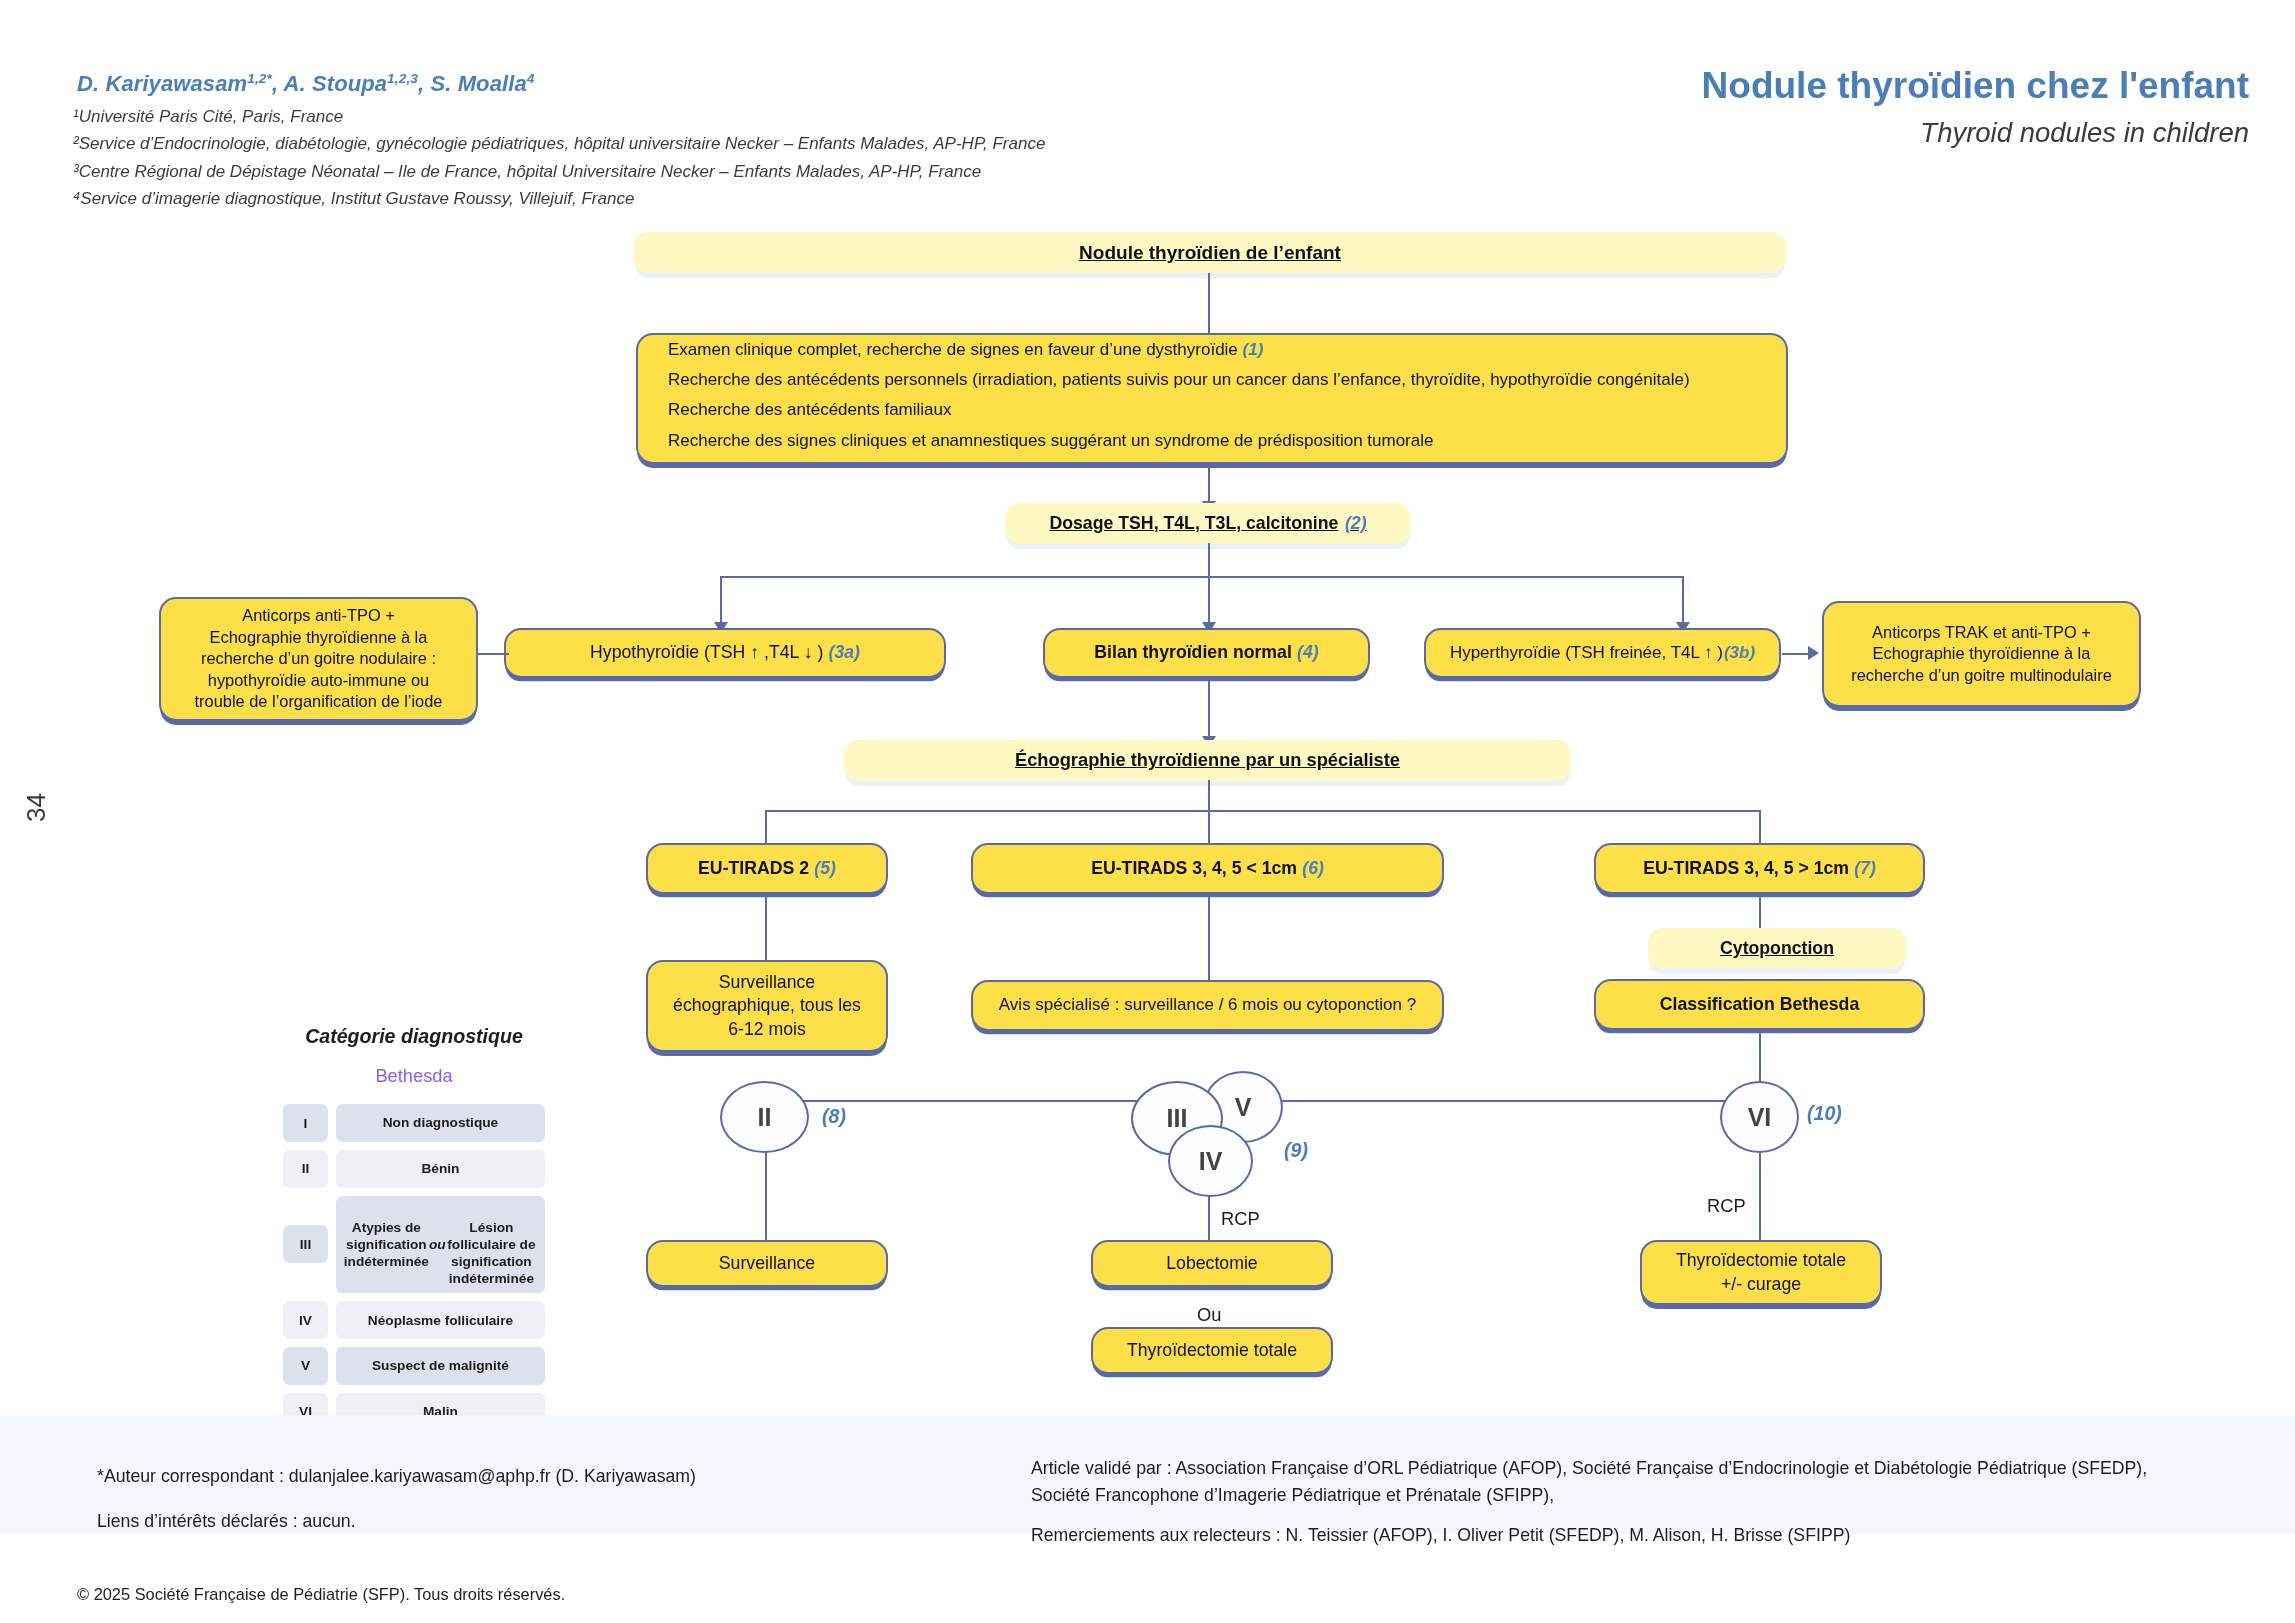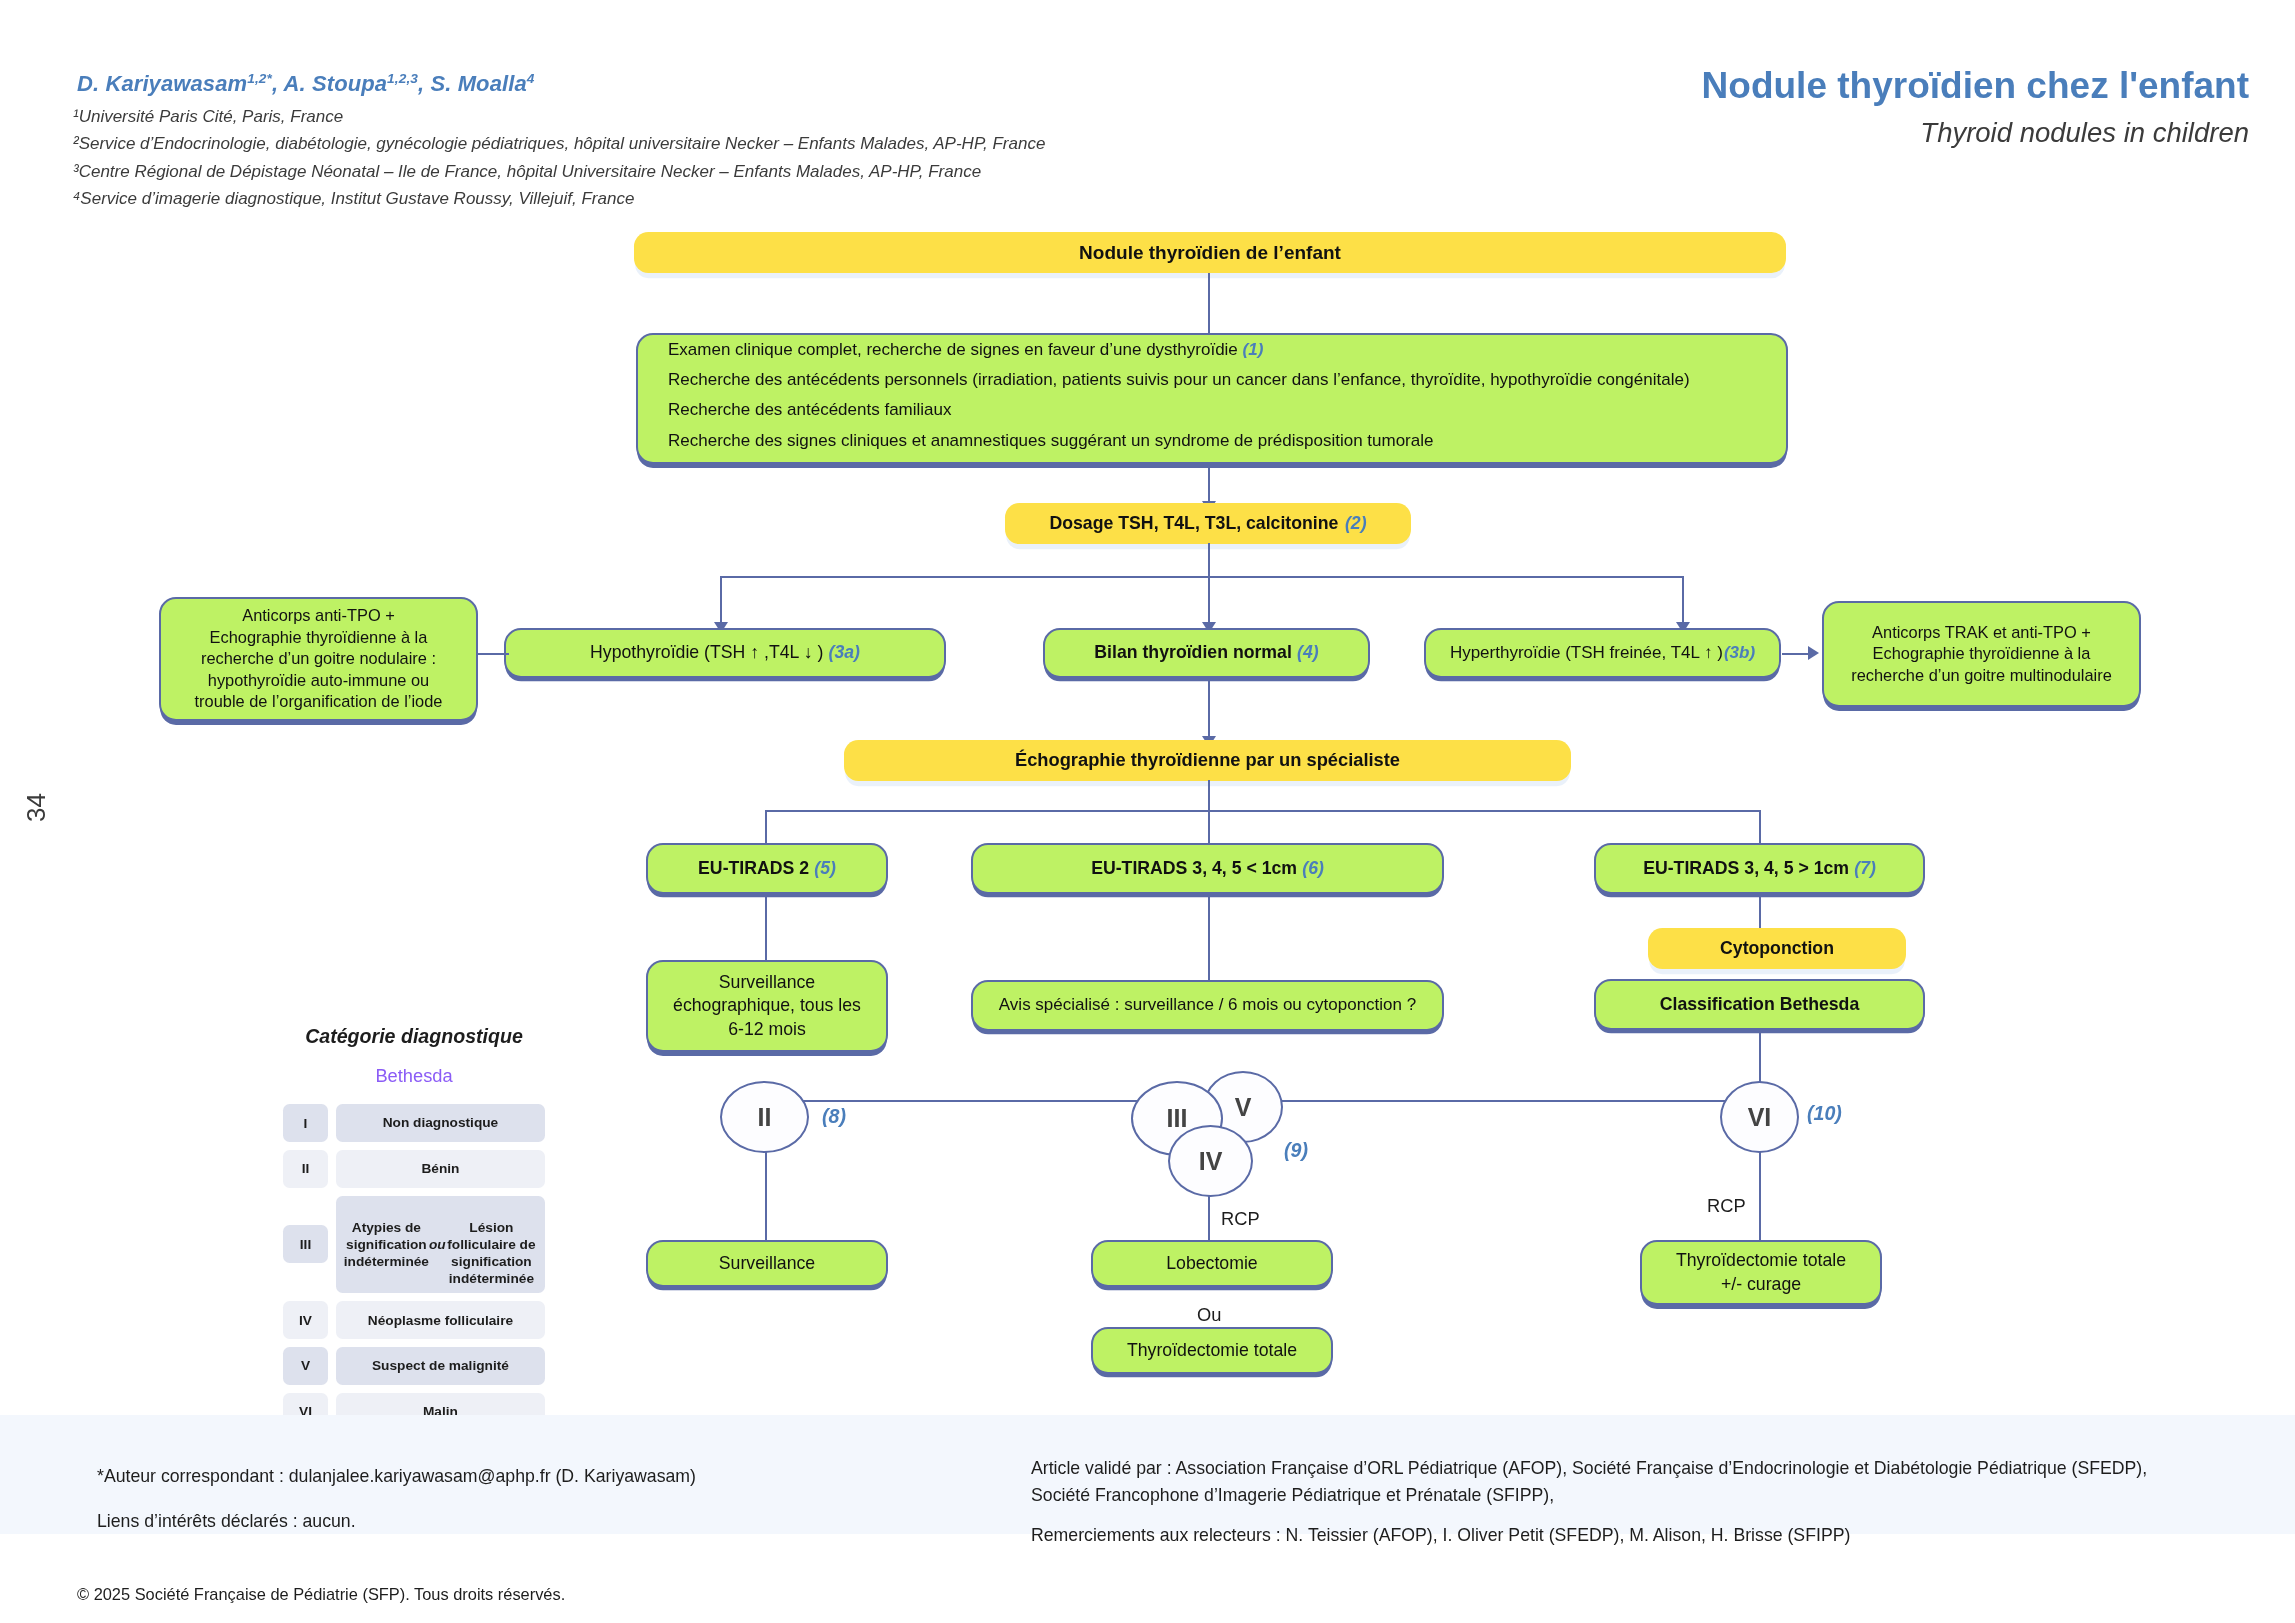--- a/index.html
+++ b/index.html
@@ -51,28 +51,29 @@
   
   .fbox {
     position: absolute;
     display: flex; align-items: center; justify-content: center;
     text-align: center;
     color: #111;
     line-height: 1.32;
   }
   
   .fbox.blue {
-    background: #fde047;
+    background: #fef9c3;
     border-radius: 14.4px;
     box-shadow: 0 6.5px 0 -1.3px #eaf1fa;
     font-weight: bold;
+    text-decoration: underline;
   }
   
   .fbox.white {
-    background: #bef264;
+    background: #fde047;
     border: 2.6px solid #5a6aa6;
     border-radius: 17px;
     box-shadow: 0 5.2px 0 -1.3px #5a6aa6;
   }
   .fbox.white.thin { border-width: 2px; box-shadow: 0 4.6px 0 -1.3px #5a6aa6; }
   .fbox.bold-label { font-weight: bold; }
 
   .ref { color: #4a7ebb; font-style: italic; font-weight: bold; }
 
   .fbox-left {

